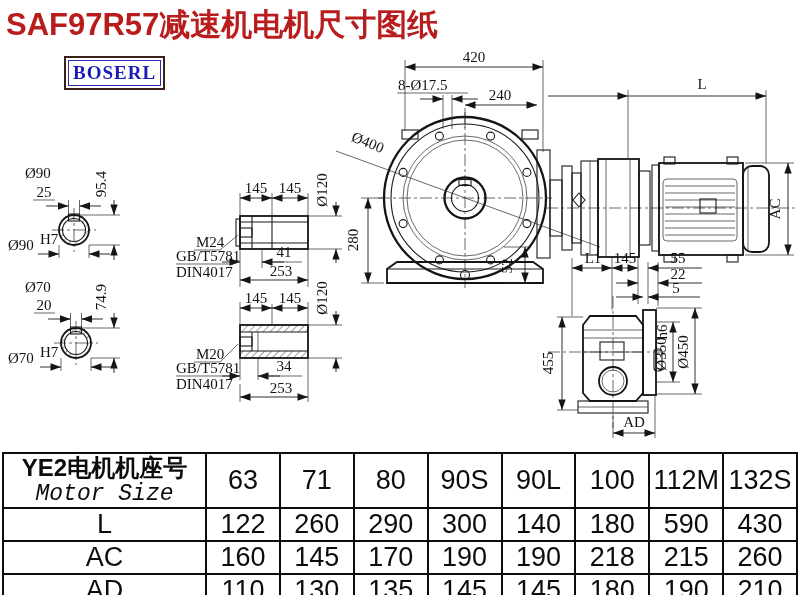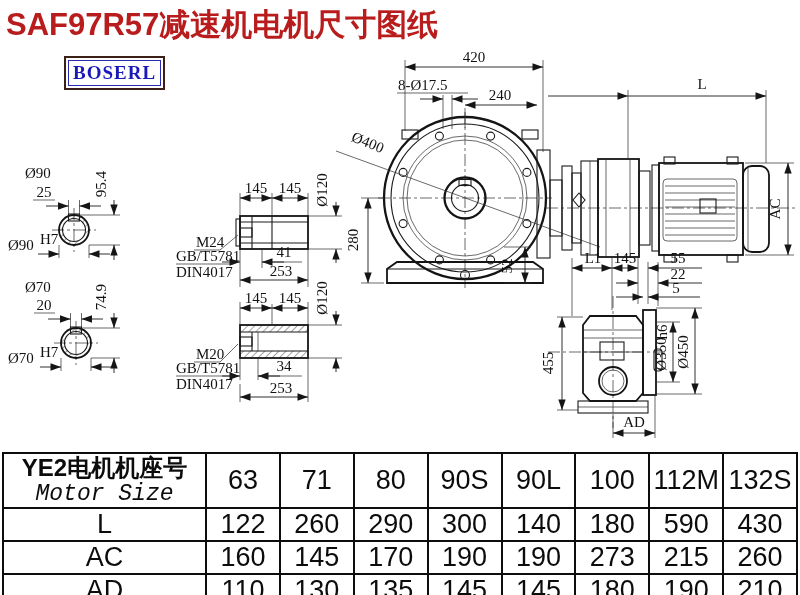--- a/index.html
+++ b/index.html
@@ -381,21 +381,21 @@
         <td>590</td>
         <td>430</td>
       </tr>
       <tr>
         <td>AC</td>
         <td>160</td>
         <td>145</td>
         <td>170</td>
         <td>190</td>
         <td>190</td>
-        <td>273</td>
+        <td>218</td>
         <td>215</td>
         <td>260</td>
       </tr>
       <tr>
         <td>AD</td>
         <td>110</td>
         <td>130</td>
         <td>135</td>
         <td>145</td>
         <td>145</td>

